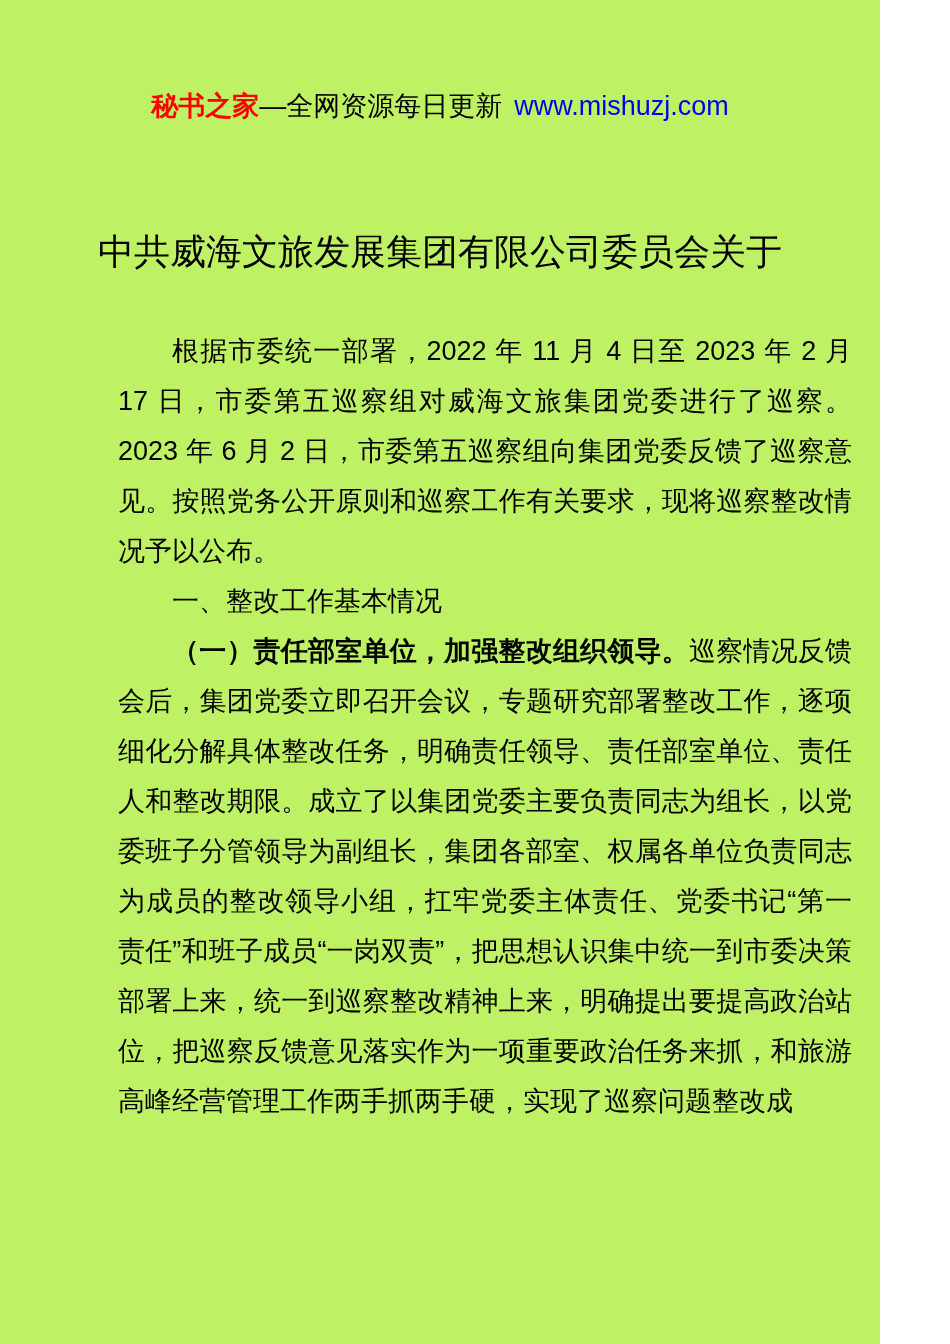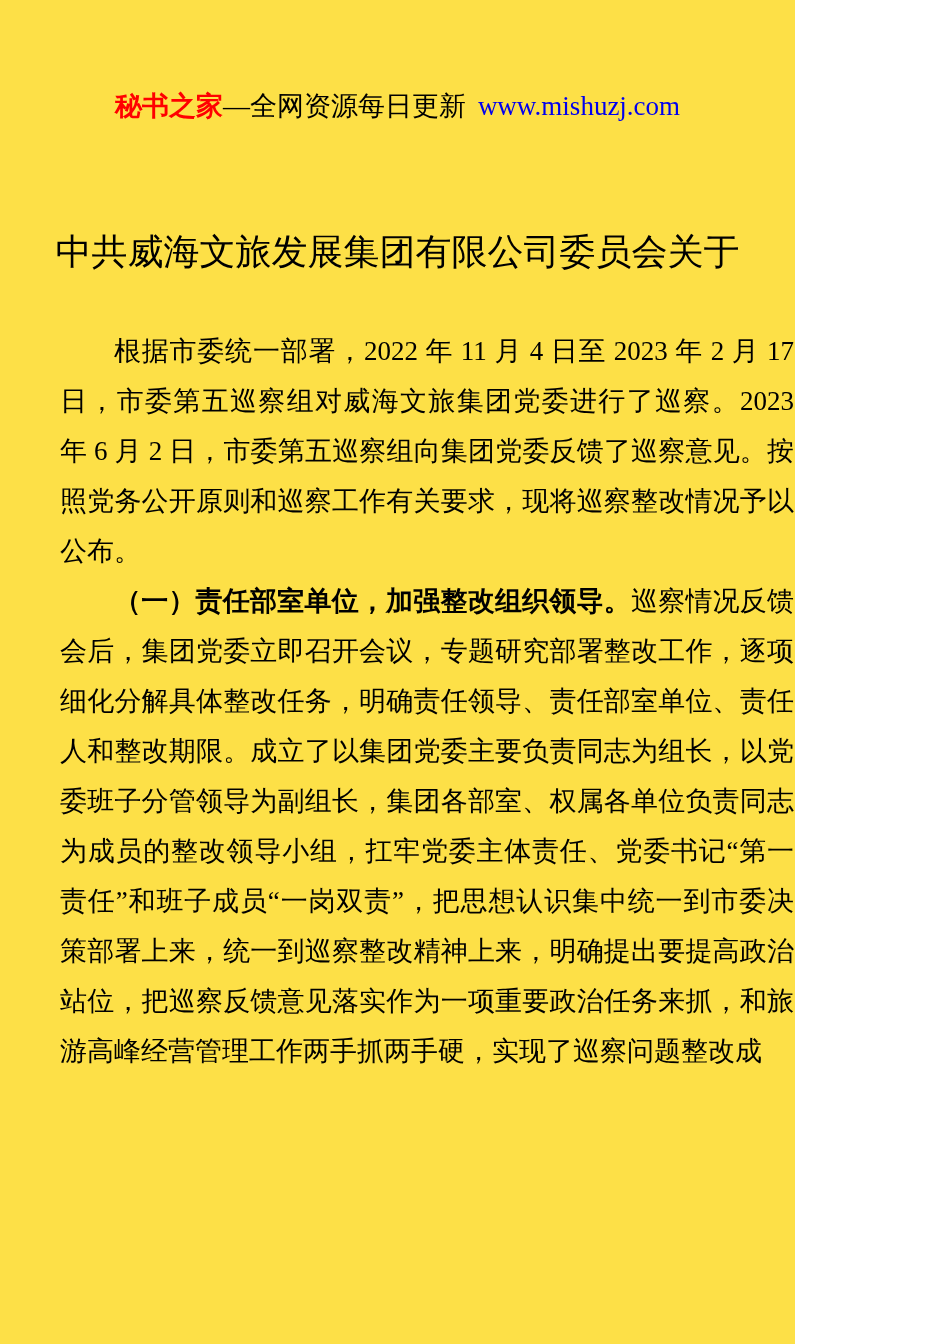--- a/index.html
+++ b/index.html
@@ -2,25 +2,25 @@
 <html><head>
 <meta charset="utf-8">
 <style>
   html, body {
     margin: 0;
     padding: 0;
     background: #ffffff;
   }
   .page {
     position: relative;
-    width: 795px;
+    width: 880px;
     height: 1344px;
-    background: #fde047;
+    background: #bef264;
     overflow: hidden;
-    font-family: Liberation Serif, serif;
+    font-family: Liberation Sans, sans-serif;
     color: #000000;
   }
   .site-header {
     padding-top: 88px;
     text-align: center;
     font-size: 27px;
     line-height: 36px;
     white-space: nowrap;
   }
   .site-header .brand {
@@ -43,21 +43,21 @@
     font-size: 36px;
     line-height: 52px;
     font-weight: 400;
     text-align: center;
   }
   .doc-title .title-line {
     display: block;
   }
   .content {
     width: 734px;
-    margin: 48px 0 0 60px;
+    margin: 48px 0 0 118px;
     font-size: 27px;
     line-height: 50px;
     text-align: justify;
     text-justify: inter-ideograph;
   }
   .para {
     margin: 0;
   }
   .para.indent {
     text-indent: 2em;
@@ -76,16 +76,17 @@
 <div class="page">
 
   <div class="site-header"><span class="brand">秘书之家</span><span class="sep">—</span><span class="tagline">全网资源每日更新</span><span class="url">www.mishuzj.com</span></div>
 
   <h1 class="doc-title">
       <span class="title-line">中共威海文旅发展集团有限公司委员会关于</span>
     </h1>
 
   <div class="content">
     <p class="para indent">根据市委统一部署，2022 年 11 月 4 日至 2023 年 2 月 17 日，市委第五巡察组对威海文旅集团党委进行了巡察。2023 年 6 月 2 日，市委第五巡察组向集团党委反馈了巡察意见。按照党务公开原则和巡察工作有关要求，现将巡察整改情况予以公布。</p>
+    <p class="para heading">一、整改工作基本情况</p>
     <p class="para indent"><strong class="lead">（一）责任部室单位，加强整改组织领导。</strong><span>巡察情况反馈会后，集团党委立即召开会议，专题研究部署整改工作，逐项细化分解具体整改任务，明确责任领导、责任部室单位、责任人和整改期限。成立了以集团党委主要负责同志为组长，以党委班子分管领导为副组长，集团各部室、权属各单位负责同志为成员的整改领导小组，扛牢党委主体责任、党委书记“第一责任”和班子成员“一岗双责”，把思想认识集中统一到市委决策部署上来，统一到巡察整改精神上来，明确提出要提高政治站位，把巡察反馈意见落实作为一项重要政治任务来抓，和旅游高峰经营管理工作两手抓两手硬，实现了巡察问题整改成</span></p>
   </div>
 
 </div>
 
 </body></html>

